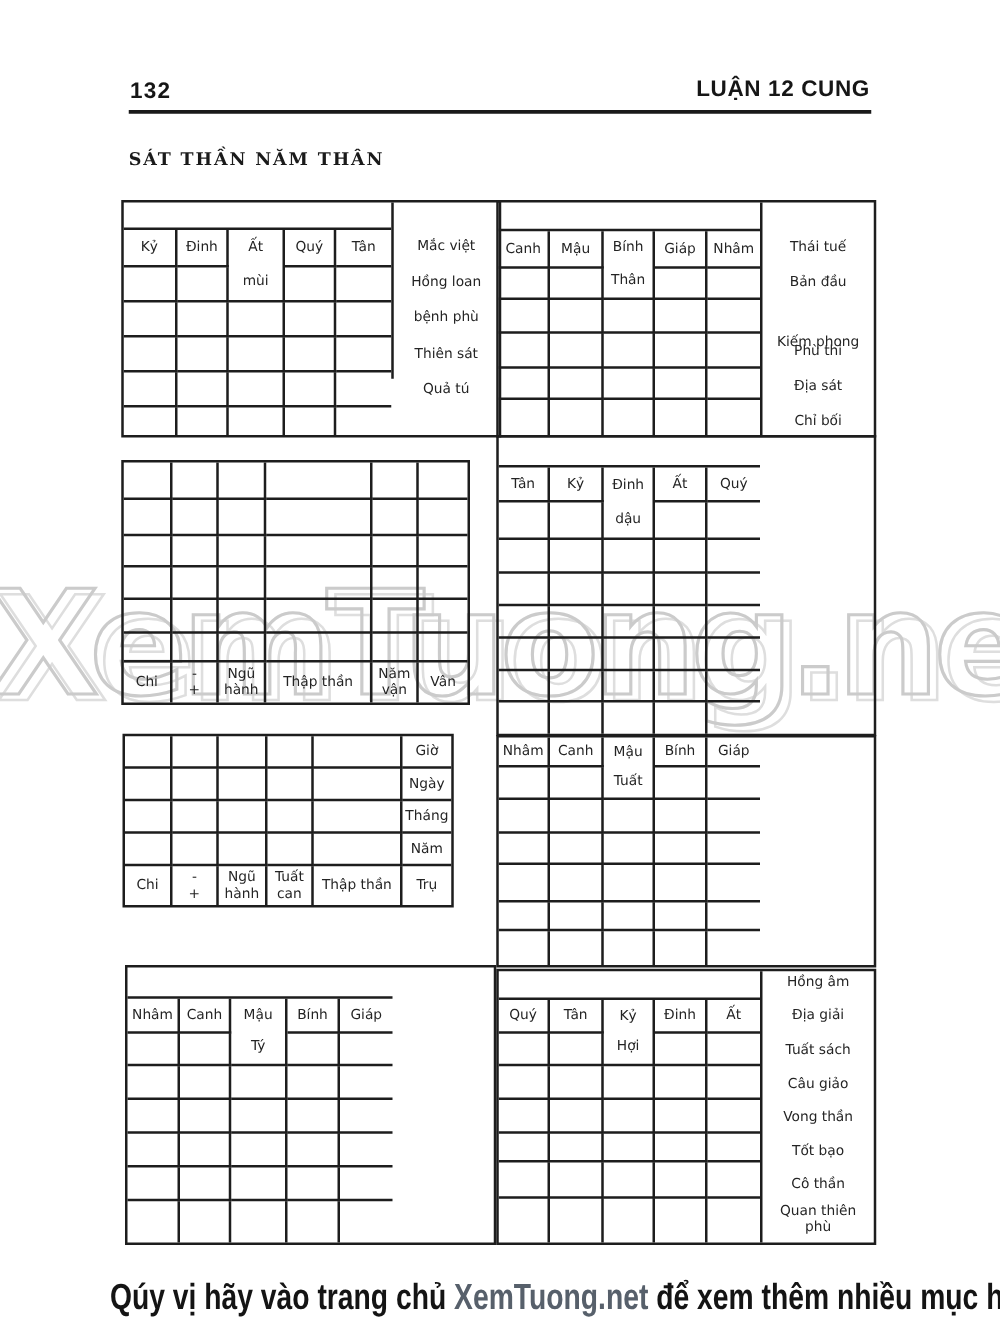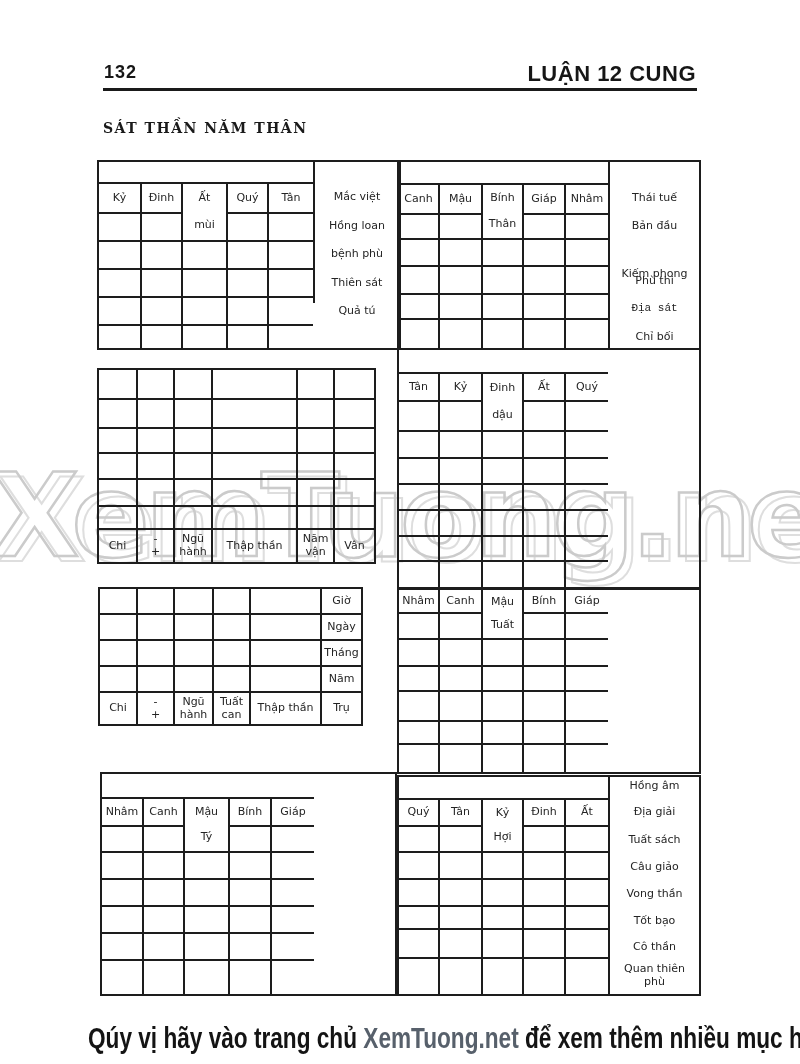--- a/index.html
+++ b/index.html
@@ -5,21 +5,21 @@
   html,body{margin:0;padding:0;background:#e8e8e8;}
   .canvas{
     position:relative;width:800px;height:1064px;background:#ffffff;
     font-family:"DejaVu Sans",sans-serif;color:#1c1c1c;overflow:hidden;
     margin:0 auto;
   }
   
   .page-num{position:absolute;left:104px;top:62px;font-family:"Liberation Sans",sans-serif;
     font-size:18px;font-weight:600;letter-spacing:1px;color:#161616;}
   .section-title{position:absolute;right:104px;top:61px;font-family:"Liberation Sans",sans-serif;
-    font-size:22px;font-weight:700;letter-spacing:.5px;color:#161616;}
+    font-size:18px;font-weight:700;letter-spacing:.5px;color:#161616;}
   .header-rule{position:absolute;left:103px;top:88px;width:594px;height:3px;background:#1a1a1a;}
   .doc-title{position:absolute;left:103px;top:120px;font-family:"DejaVu Serif",serif;
     font-size:14px;font-weight:700;letter-spacing:1.5px;color:#1a1a1a;}
   
   .wm{position:absolute;left:-10px;top:448px;width:830px;white-space:nowrap;
     font-family:"DejaVu Sans",sans-serif;font-weight:700;font-size:116px;letter-spacing:-5px;
     color:rgba(255,255,255,0);z-index:0;pointer-events:none;}
   .wm.l1{-webkit-text-stroke:2.5px #cbcbcb;}
   .wm.l2{left:-3px;top:453px;-webkit-text-stroke:2px #dedede;}
   
@@ -127,21 +127,21 @@
           <div class="cell no-b" style="grid-area: 7 / 2;"></div>
           <div class="cell no-b" style="grid-area: 7 / 3;"></div>
           <div class="cell no-b" style="grid-area: 7 / 4;"></div>
           <div class="cell no-r no-b" style="grid-area: 7 / 5;"></div>
         </div>
         <div class="lcol" style="left: 209px; width: 91px; height: 186px;">
           <div class="side-label" style="top: 29px;">Thái tuế</div>
           <div class="side-label" style="top: 57px;">Bản đầu</div>
           <div class="side-label" style="top: 85px; margin-top: 20px;">Kiếm phong</div>
           <div class="side-label" style="top: 112px;">Phù thi</div>
-          <div class="side-label" style="top: 140px; font-family: Liberation Mono, monospace;">Địa sát</div>
+          <div class="side-label" style="top: 140px;">Địa sát</div>
           <div class="side-label" style="top: 168px;">Chỉ bối</div>
         </div>
       </div>
       <div class="tbl" style="left: 97px; top: 368px; width: 275px; height: 192px;">
         <div class="tgrid" style="width: 275px; height: 192px; grid-template-columns: 39px 37px 38px 85px 37px 39px; grid-template-rows: 30px 29px 25px 26px 27px 23px 32px;">
           <div class="cell" style="grid-area: 1 / 1;"></div>
           <div class="cell" style="grid-area: 1 / 2;"></div>
           <div class="cell" style="grid-area: 1 / 3;"></div>
           <div class="cell" style="grid-area: 1 / 4;"></div>
           <div class="cell" style="grid-area: 1 / 5;"></div>

